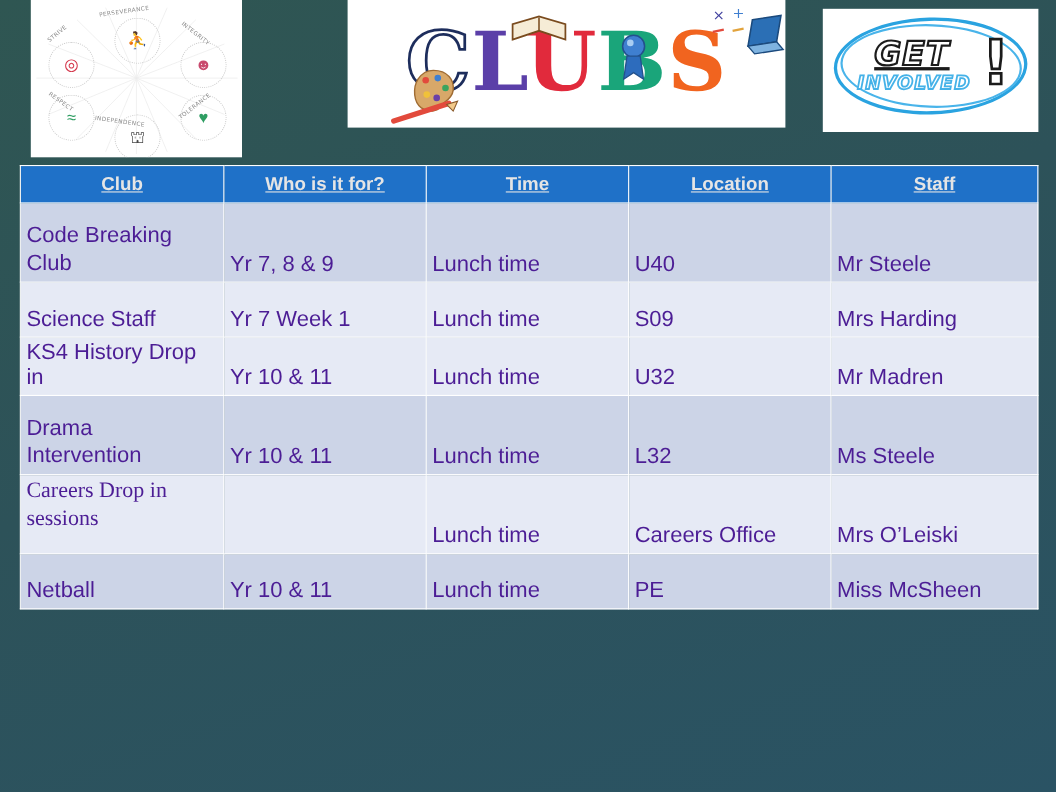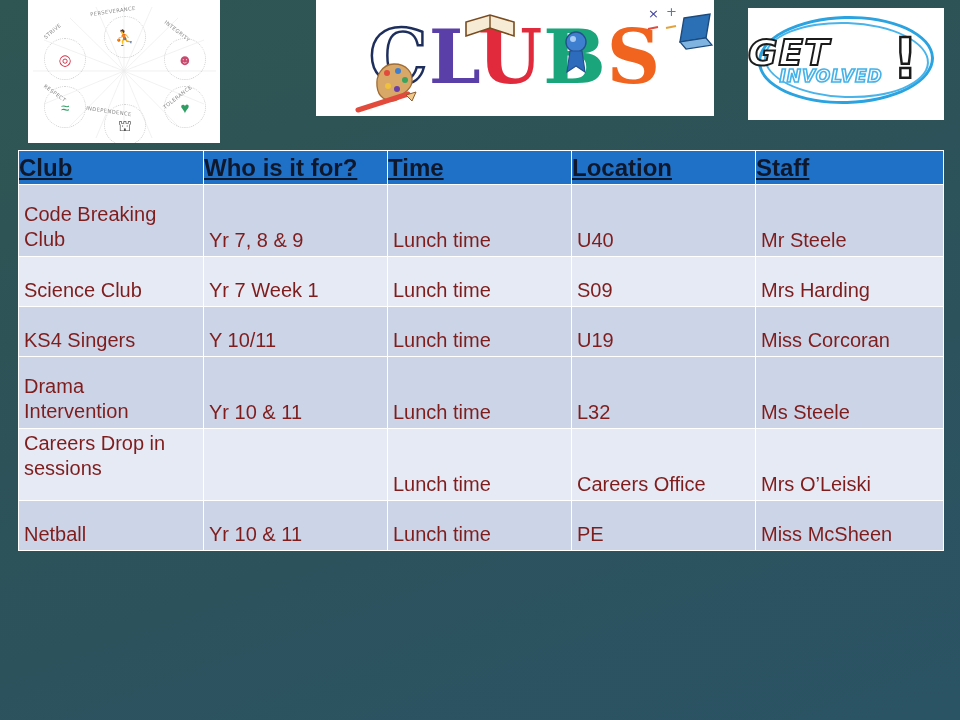--- a/index.html
+++ b/index.html
@@ -106,28 +106,29 @@
   .gi-oval2 {
     position: absolute;
     left: 16px; top: 14px; right: 15px; bottom: 22px;
     border: 2px solid #49b4ea;
     border-radius: 50% / 50%;
     transform: rotate(2deg);
   }
   .gi-get {
     position: absolute;
     left: 0; right: 34px; top: 24px;
-    text-align: left;
+    text-align: center;
     font-family: "DejaVu Sans", sans-serif;
     font-weight: bold;
     font-style: italic;
-    font-size: 36px;
+    font-size: 30px;
     color: #ffffff;
     -webkit-text-stroke: 2px #1b1b1b;
     letter-spacing: 1px;
+    text-decoration: underline;
   }
   .gi-involved {
     position: absolute;
     left: 0; right: 30px; top: 58px;
     text-align: center;
     font-family: "DejaVu Sans", sans-serif;
     font-weight: bold;
     font-style: italic;
     font-size: 17px;
     color: #ffffff;
@@ -168,31 +169,31 @@
     width: 925px;
     border-collapse: collapse;
     table-layout: fixed;
     z-index: 1;
   }
   #clubs-table th, #clubs-table td {
     border: 1px solid #ffffff;
     vertical-align: bottom;
     font-family: "Liberation Sans", sans-serif;
     font-size: 20px;
-    color: #7f1d1d;
+    color: #4c1d95;
     padding: 2px 16px 4px 5px;
   }
   #clubs-table th {
     background: #1f71c8;
     height: 33px;
-    text-align: left;
+    text-align: center;
     vertical-align: middle;
     font-weight: bold;
-    font-size: 24px;
-    color: #0f172a;
+    font-size: 17px;
+    color: #e5e5e5;
     padding: 0;
   }
   #clubs-table th span { text-decoration: underline; }
 
   tr.band-a td { background: #ccd4e7; }
   tr.band-b td { background: #e6eaf5; }
 
   td.tall { height: 65px; }
   td.short { height: 43px; }
 
@@ -321,42 +322,42 @@
     </thead>
     <tbody>
       <tr class="band-a">
         <td class="tall cell-lines">Code Breaking Club</td>
         <td class="tall">Yr 7, 8 &amp; 9</td>
         <td class="tall">Lunch time</td>
         <td class="tall">U40</td>
         <td class="tall">Mr Steele</td>
       </tr>
       <tr class="band-b">
-        <td class="short">Science Club</td>
+        <td class="short">Science Staff</td>
         <td class="short">Yr 7 Week 1</td>
         <td class="short">Lunch time</td>
         <td class="short">S09</td>
         <td class="short">Mrs Harding</td>
       </tr>
-      <tr class="band-a">
-        <td class="short">KS4 Singers</td>
-        <td class="short">Y 10/11</td>
+      <tr class="band-b">
+        <td class="short">KS4 History Drop in</td>
+        <td class="short">Yr 10 &amp; 11</td>
         <td class="short">Lunch time</td>
-        <td class="short">U19</td>
-        <td class="short">Miss Corcoran</td>
+        <td class="short">U32</td>
+        <td class="short">Mr Madren</td>
       </tr>
       <tr class="band-a">
         <td class="tall cell-lines">Drama Intervention</td>
         <td class="tall">Yr 10 &amp; 11</td>
         <td class="tall">Lunch time</td>
         <td class="tall">L32</td>
         <td class="tall">Ms Steele</td>
       </tr>
       <tr class="band-b">
-        <td class="tall cell-lines" style="vertical-align:top;">Careers Drop in sessions</td>
+        <td class="tall cell-lines" style="vertical-align:top;font-family:Liberation Serif, serif;">Careers Drop in sessions</td>
         <td class="tall"></td>
         <td class="tall">Lunch time</td>
         <td class="tall">Careers Office</td>
         <td class="tall">Mrs O’Leiski</td>
       </tr>
       <tr class="band-a">
         <td class="short">Netball</td>
         <td class="short">Yr 10 &amp; 11</td>
         <td class="short">Lunch time</td>
         <td class="short">PE</td>

